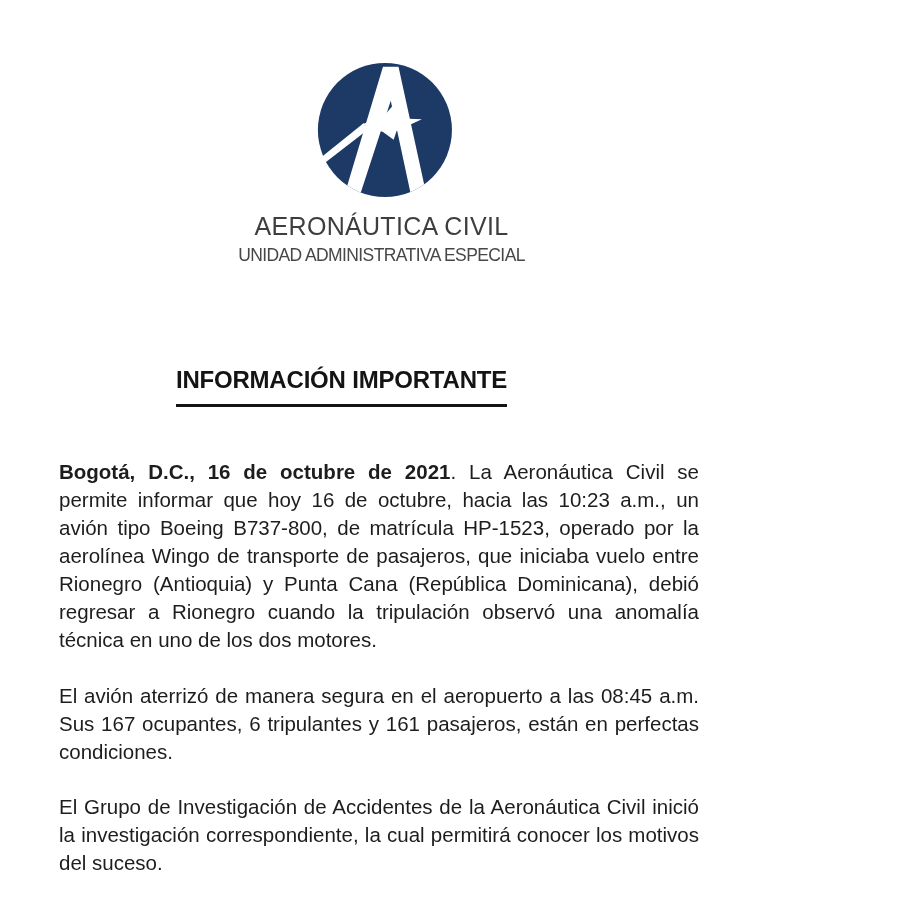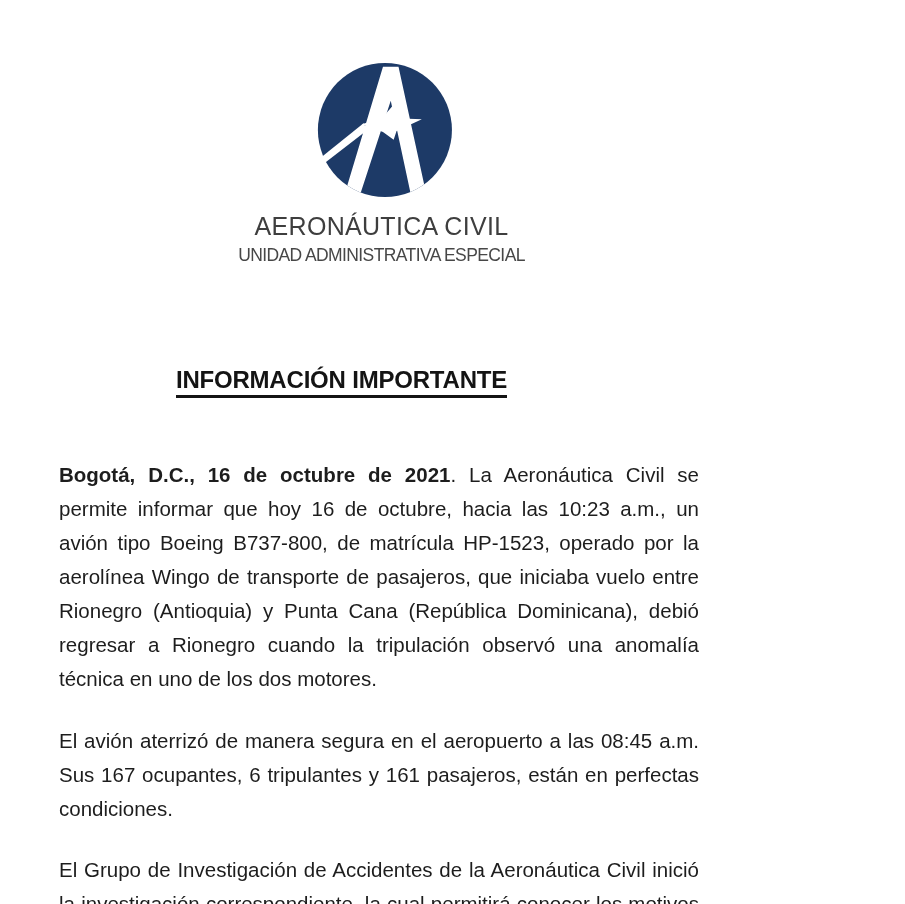--- a/index.html
+++ b/index.html
@@ -28,30 +28,30 @@
   .doc-title {
     margin: 100px 80px 0 0;
     text-align: center;
     font-size: 24px;
     font-weight: bold;
     color: #141414;
     letter-spacing: -0.2px;
   }
   .doc-title .u {
     border-bottom: 3px solid #141414;
-    padding-bottom: 2px;
+    padding-bottom: 11px;
   }
   .doc-body {
     margin-top: 64px;
     padding: 0 64px 0 59px;
   }
   .doc-body p {
     margin: 0 0 27.5px 0;
     font-size: 20.5px;
-    line-height: 34px;
+    line-height: 28px;
     color: #1d1d1d;
     text-align: justify;
     text-justify: inter-word;
   }
   .doc-body p strong { font-weight: bold; }
 </style>
 </head>
 <body>
 
 <div class="page">

